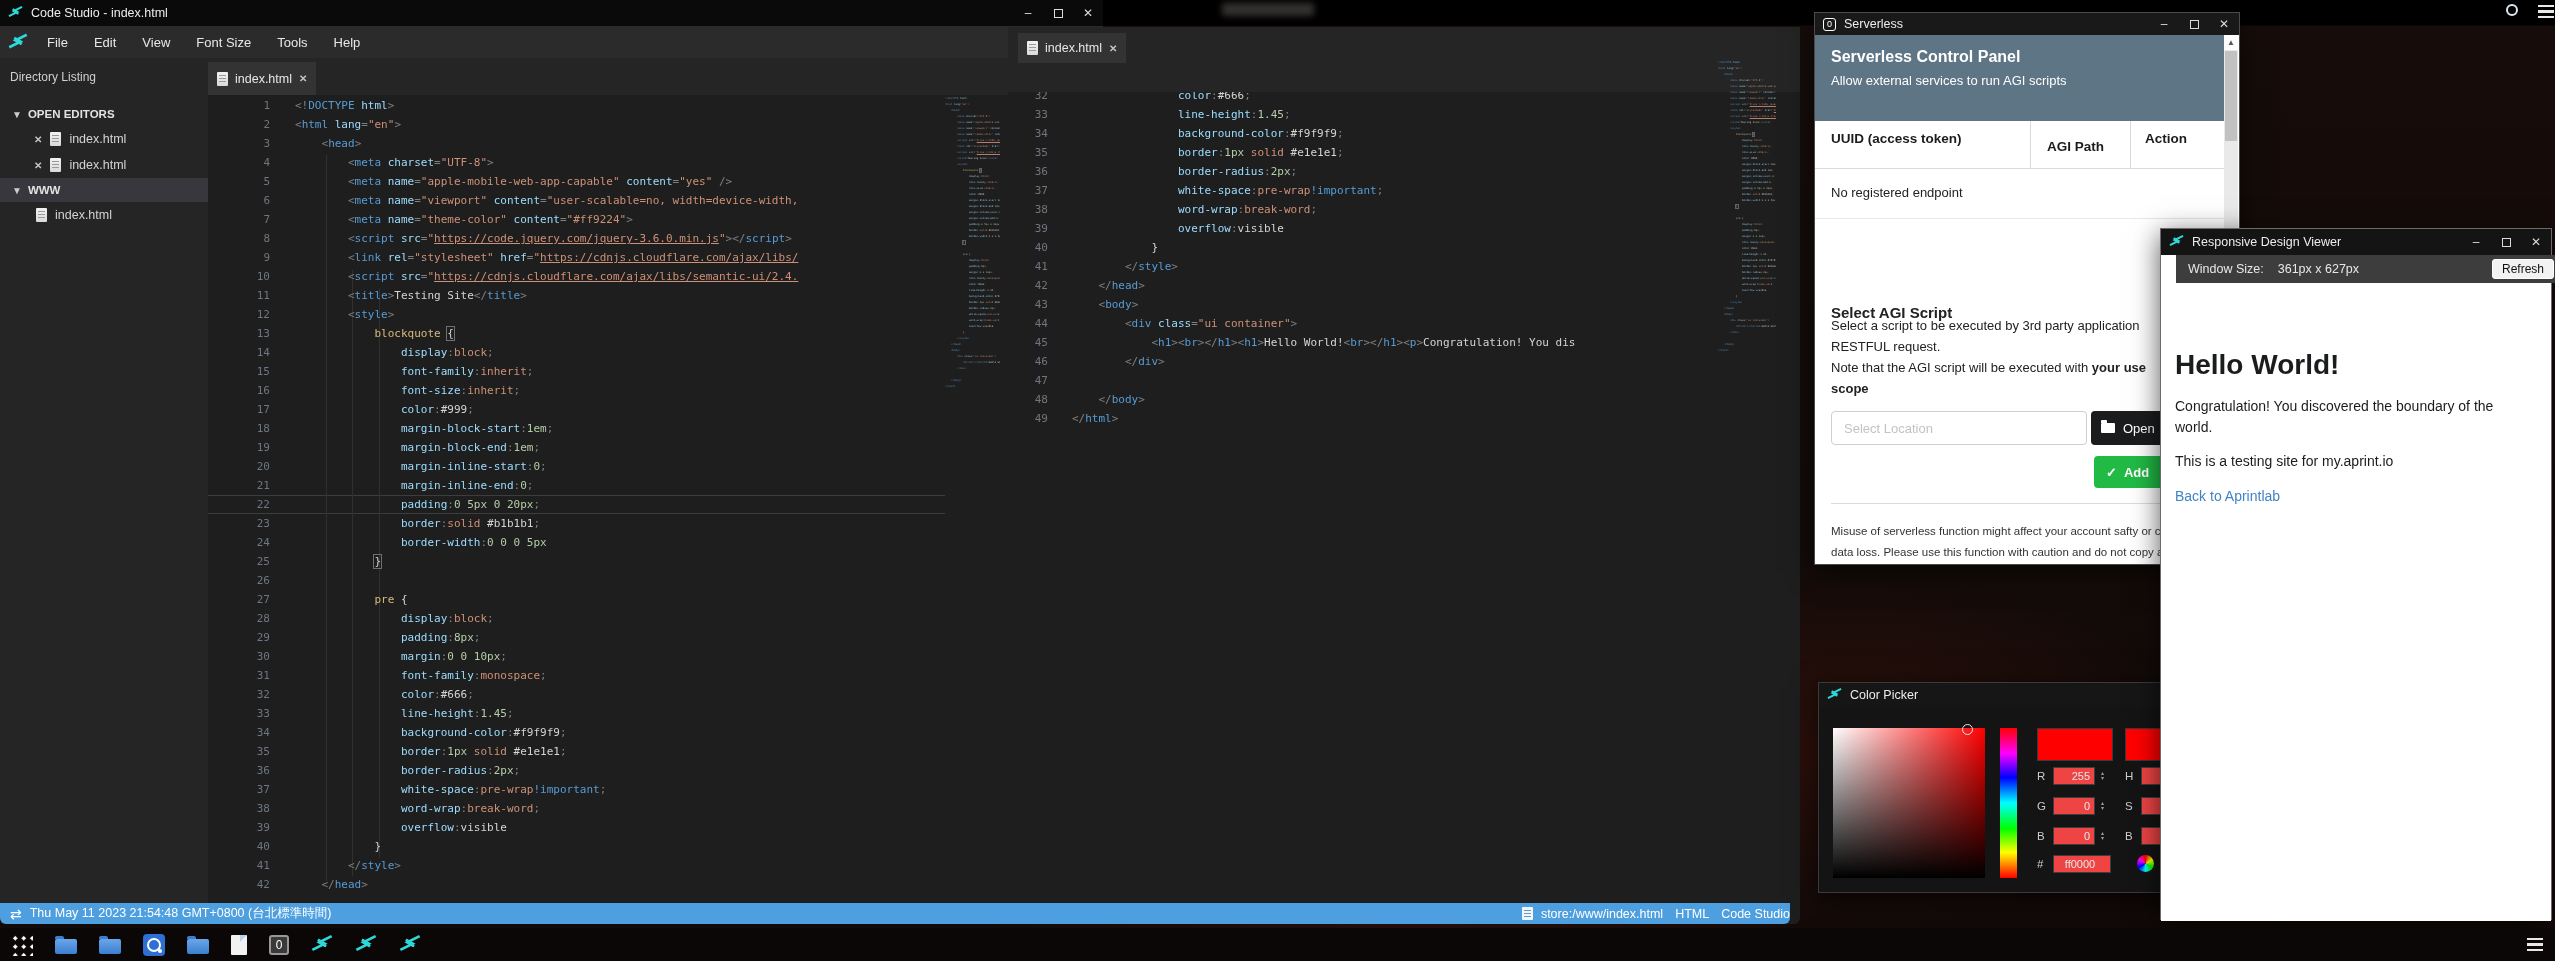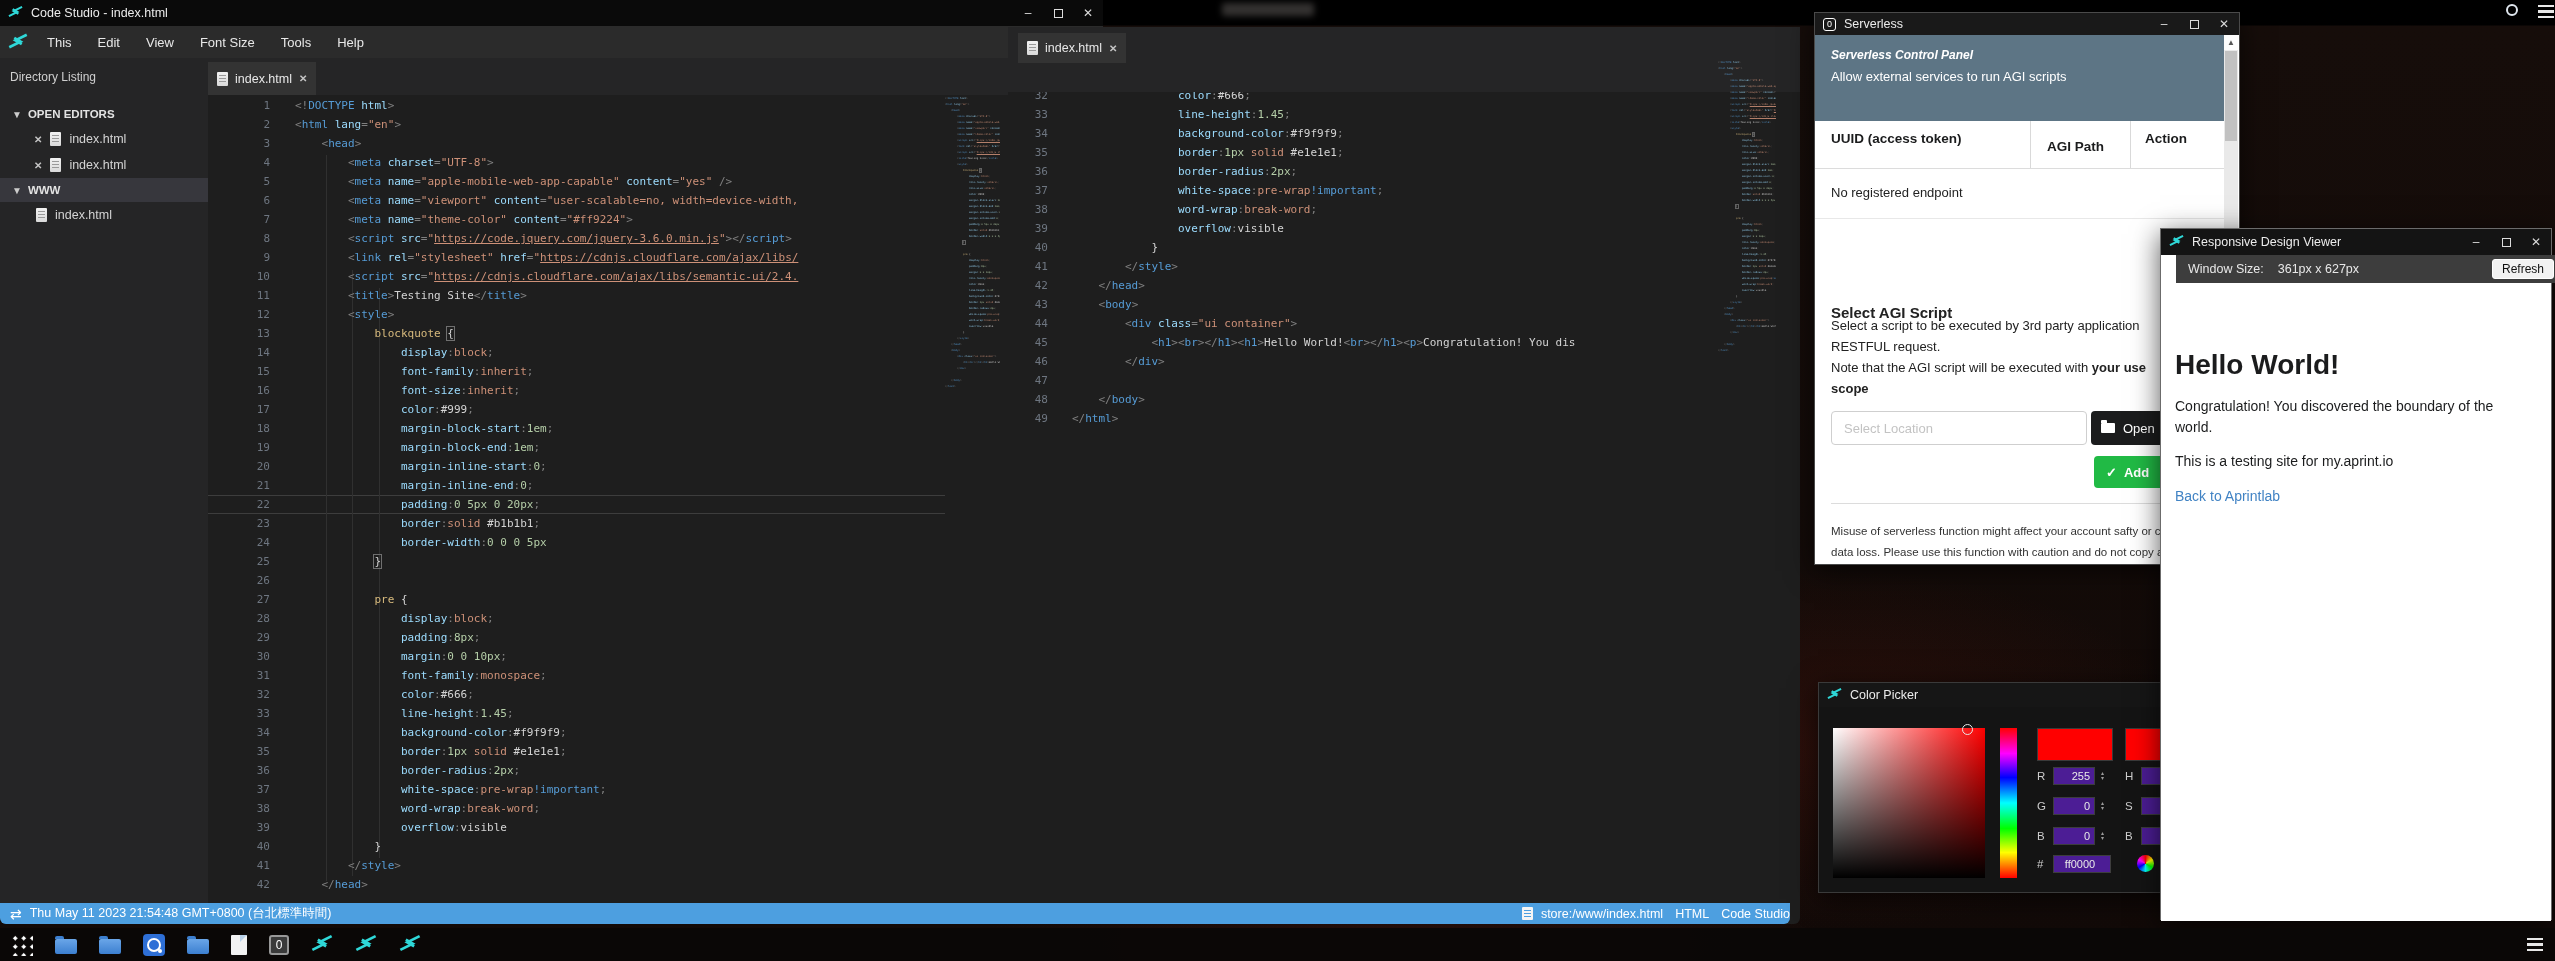--- a/index.html
+++ b/index.html
@@ -78,21 +78,21 @@
   #minimapA { position:absolute; left:710px; top:33px; width:58px; height:296px; }
 
   
   #win-srv { left:1814px; top:12px; width:426px; height:553px; background:#ffffff; border:1px solid #4a4a4a; }
   #srv-title { position:absolute; left:0; top:0; width:100%; height:22px; background:#191919; padding:0 8px; }
   .srv-logo { width:13px; height:13px; border:1.5px solid #fff; border-radius:3px; color:#fff; font-size:9px; display:flex; align-items:center; justify-content:center; }
   #srv-scroll { position:absolute; right:1px; top:22px; width:14px; height:529px; background:#e9e9e9; }
   #srv-scroll .up { position:absolute; top:0; left:0; width:14px; height:15px; background:#fdfdfd; color:#555; font-size:8px; text-align:center; line-height:15px; }
   #srv-scroll .thumb { position:absolute; top:16px; left:1px; width:12px; height:90px; background:#c1c1c1; }
   #srv-hdr { position:absolute; left:0; top:22px; width:410px; height:86px; background:#5d7585; color:#fff; padding:13px 16px; }
-  #srv-hdr .t1 { font-weight:bold; font-size:12px;font-style:italic; }
+  #srv-hdr .t1 { font-weight:bold; font-size:16px; }
   #srv-hdr .t2 { font-size:13px; margin-top:7px; }
   .srv-th { position:absolute; font-weight:bold; font-size:13.5px; color:#1b1c1d; }
   .srv-sep { position:absolute; width:1px; background:#d9d9d9; }
   .srv-body-text { position:absolute; font-size:13px; color:#222; }
   #srv-input { position:absolute; left:16px; top:398px; width:256px; height:34px; border:1px solid #cfcfcf; border-radius:4px; font-size:13px; padding:0 12px; color:#444; background:#fff; font-family:"Liberation Sans",sans-serif; }
   #srv-input::placeholder { color:#c3c3c3; }
   #srv-open { position:absolute; left:276px; top:398px; width:92px; height:34px; background:#1b1c1d; color:#fff; border:none; border-radius:4px; font-size:13px; display:flex; align-items:center; gap:8px; padding-left:10px; }
   .folder-mini { width:14px; height:10px; background:#fff; border-radius:1px; position:relative; }
   .folder-mini::before { content:""; position:absolute; top:-3px; left:0; width:6px; height:3px; background:#fff; border-radius:1px 1px 0 0; }
   #srv-add { position:absolute; left:279px; top:443px; width:86px; height:32px; background:#21ba45; color:#fff; border:none; border-radius:4px; font-size:13px; font-weight:bold; display:flex; align-items:center; gap:7px; padding-left:12px; }
@@ -104,21 +104,21 @@
   #cp-title { position:absolute; left:0; top:0; width:100%; height:24px; background:#161616; padding:0 8px; }
   #cp-sat { position:absolute; left:14px; top:45px; width:152px; height:150px;
      background: linear-gradient(to bottom, rgba(0,0,0,0) 0%, #000 100%),
                  linear-gradient(to right, #fff 0%, #ff0000 100%); }
   #cp-sat-marker { position:absolute; left:143px; top:41px; width:11px; height:11px; border:1.6px solid #e8e8e8; border-radius:50%; }
   #cp-hue { position:absolute; left:181px; top:45px; width:17px; height:150px;
      background: linear-gradient(to bottom, #f00 0%, #f0f 17%, #00f 33%, #0ff 50%, #0f0 67%, #ff0 83%, #f00 100%); }
   .cp-swatch { position:absolute; top:45px; width:76px; height:33px; background:#ff0000; border:1px solid #3a3a3a; }
   .cp-row { position:absolute; display:flex; align-items:center; gap:6px; }
   .cp-lbl { color:#cccccc; font-size:11.5px; width:10px; }
-  .cp-input { width:42px; height:18px; background:#4c1d95; border:1px solid #3d3d3d; color:#e8e8e8; font-size:11px; text-align:right; padding-right:4px; font-family:"Liberation Sans",sans-serif; }
+  .cp-input { width:42px; height:18px; background:#ef4444; border:1px solid #3d3d3d; color:#e8e8e8; font-size:11px; text-align:right; padding-right:4px; font-family:"Liberation Sans",sans-serif; }
   .cp-step { display:flex; flex-direction:column; font-size:6px; color:#9a9a9a; line-height:5px; }
   #cp-hex { width:58px; text-align:center; }
   #cp-wheel { position:absolute; left:318px; top:172px; width:17px; height:17px; border-radius:50%;
      background: conic-gradient(#f00,#ff0,#0f0,#0ff,#00f,#f0f,#f00); }
 
   
   #win-view { left:2160px; top:228px; width:392px; height:692px; background:#fff; border:1px solid #6b6b6b; }
   #view-title { position:absolute; left:0; top:0; width:100%; height:26px; background:#141414; padding:0 8px; }
   #view-toolbar { position:absolute; left:15px; top:26px; width:100%; height:28px; background:#3d3d3d; display:flex; align-items:center; color:#e8e8e8; font-size:12.5px; padding:0 12px; gap:14px; }
   #view-refresh { margin-left:auto; background:#f2f2f2; color:#111; border:1px solid #fff; border-radius:3px; font-size:12px; padding:2px 9px; font-family:"Liberation Sans",sans-serif; }
@@ -181,21 +181,21 @@
       </span>
     </div>
     <div id="menu-bar">
       <span class="cs-logo" id="menu-logo">
         <svg width="20" height="20" viewBox="0 0 16 16" fill="none" stroke="#2fd8d8" stroke-width="2.2">
             <path d="M15 3 L6 7.5 L11 10.5"></path>
             <path d="M1 13 L10 8.5 L5 5.5"></path>
           </svg>
       </span>
 
-    <div class="menu-item">This</div>
+    <div class="menu-item">File</div>
         <div class="menu-item">Edit</div>
         <div class="menu-item">View</div>
         <div class="menu-item">Font Size</div>
         <div class="menu-item">Tools</div>
         <div class="menu-item">Help</div>
       </div>
     <div id="sidebar">
       <div id="sidebar-header">Directory Listing</div>
       <div id="sidebar-sections" style="margin-top:18px;">
           <div class="side-section-hdr">

